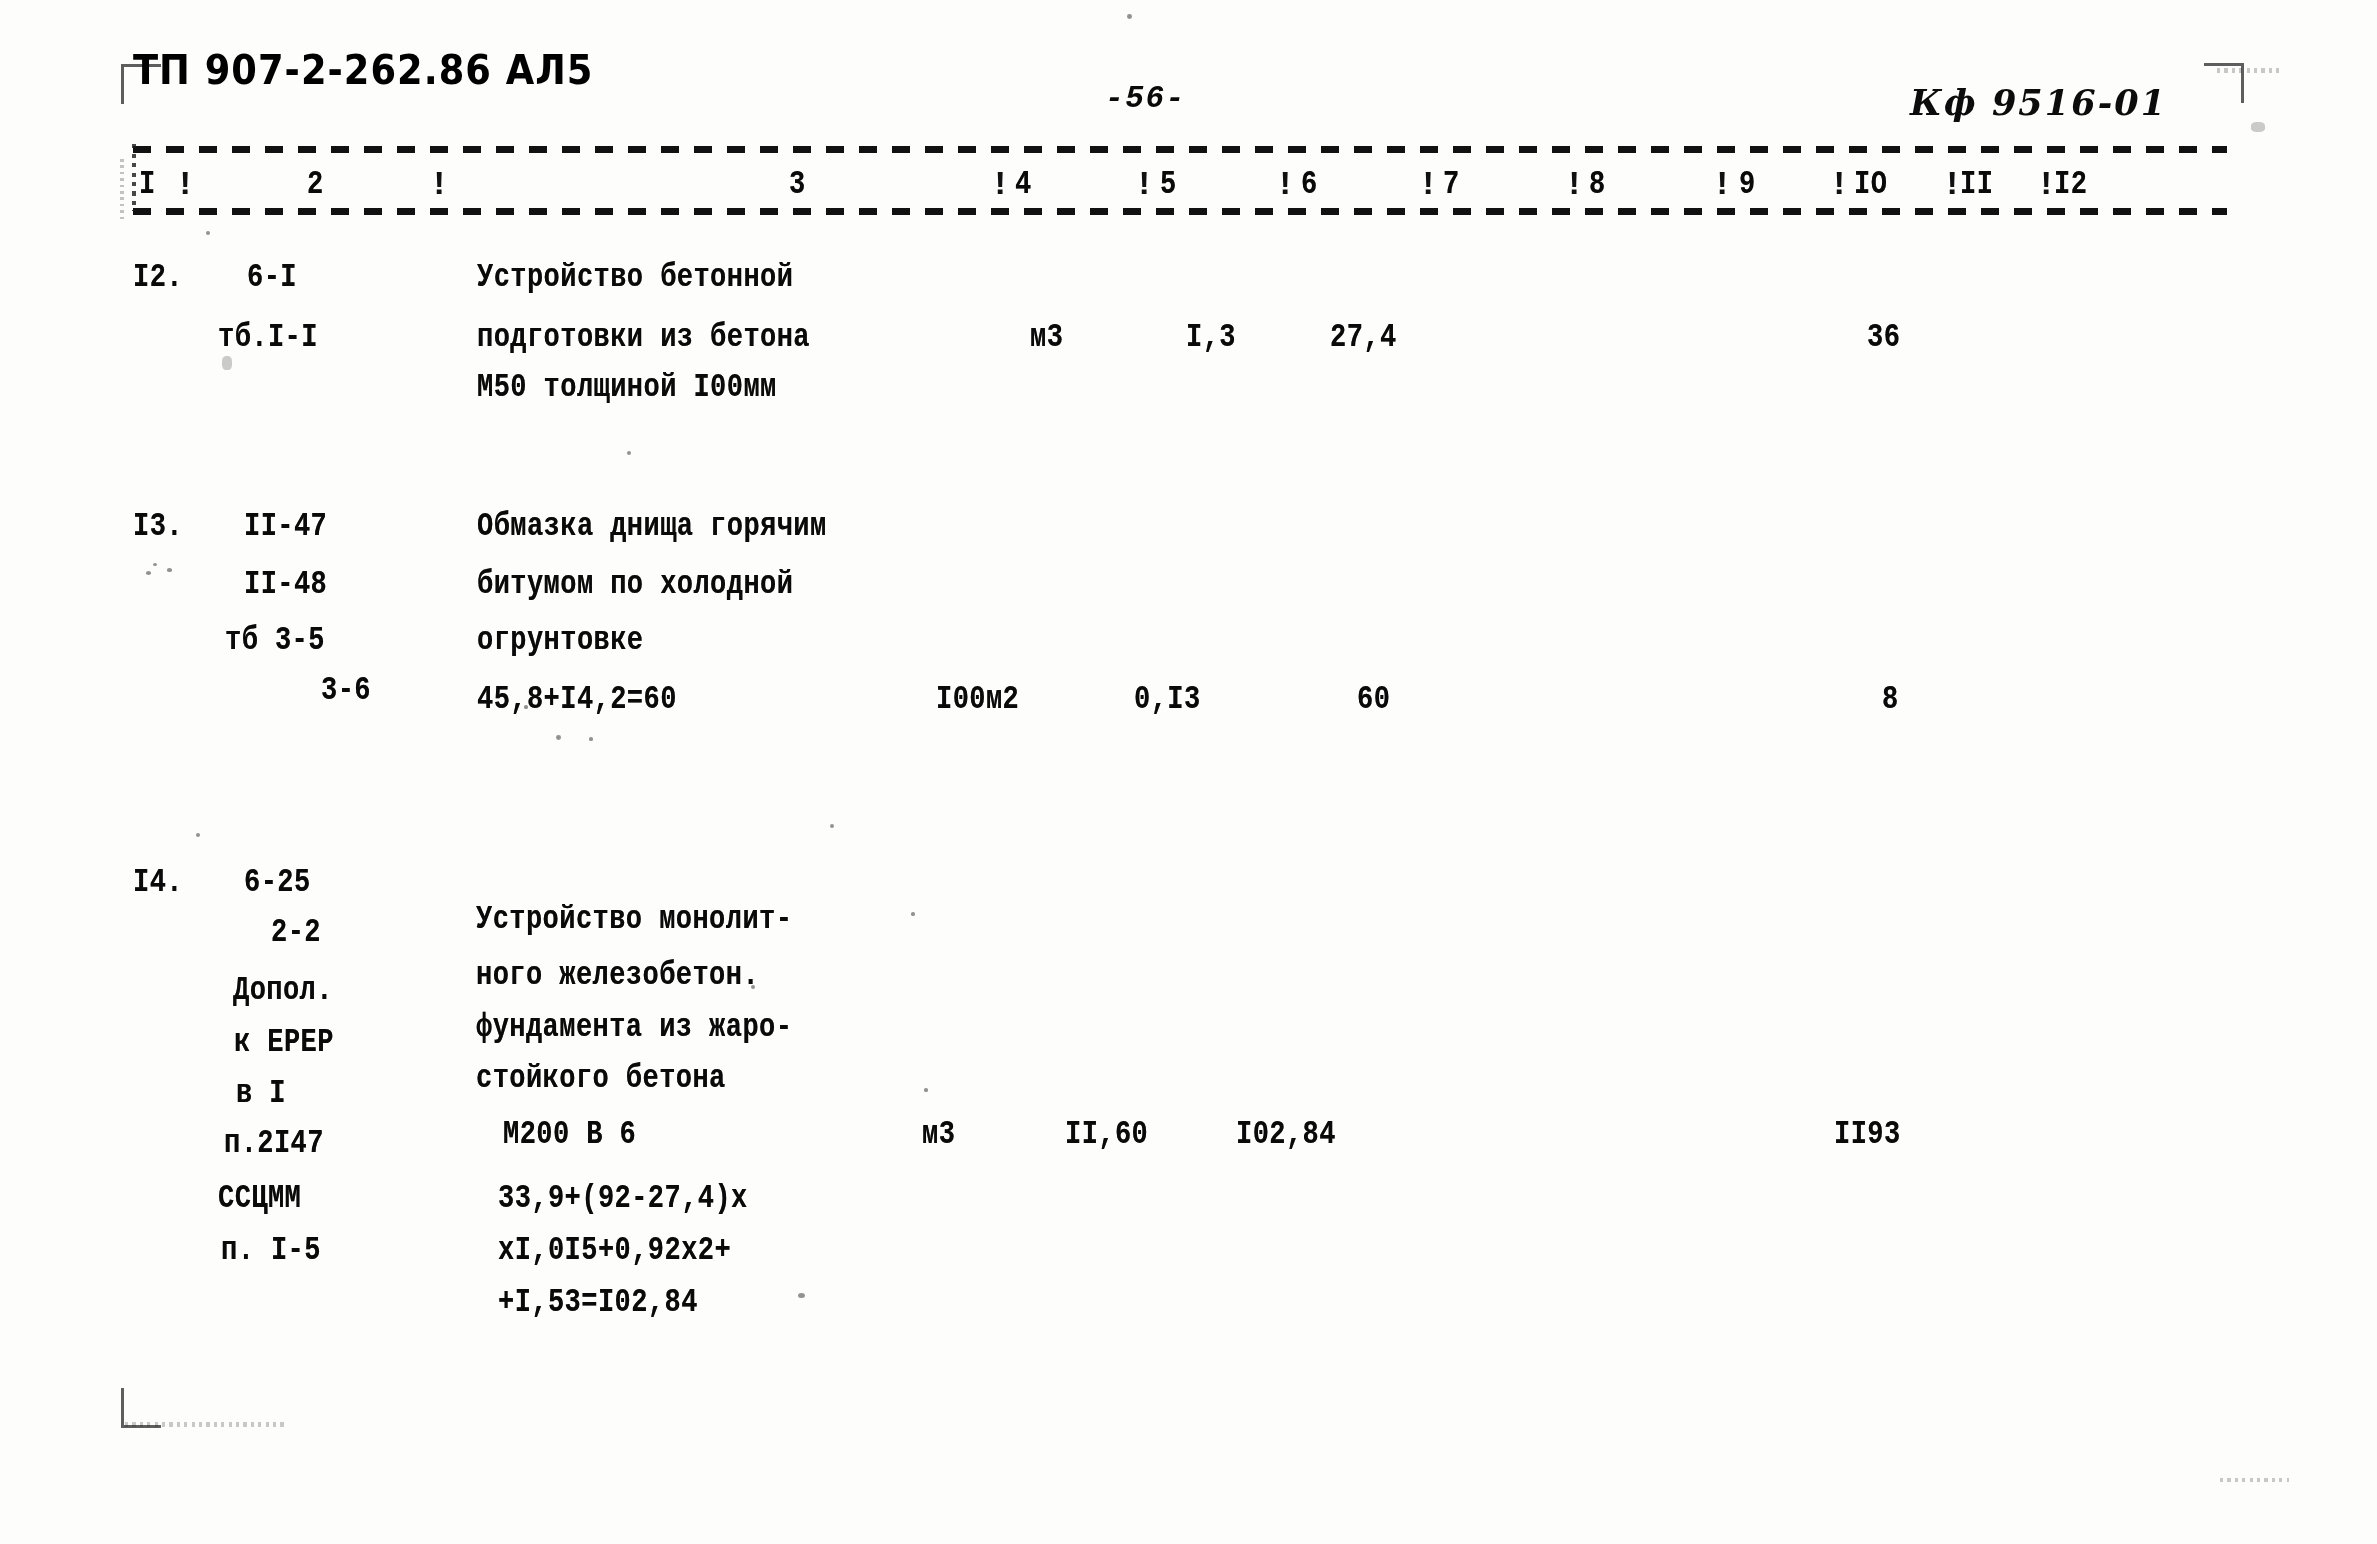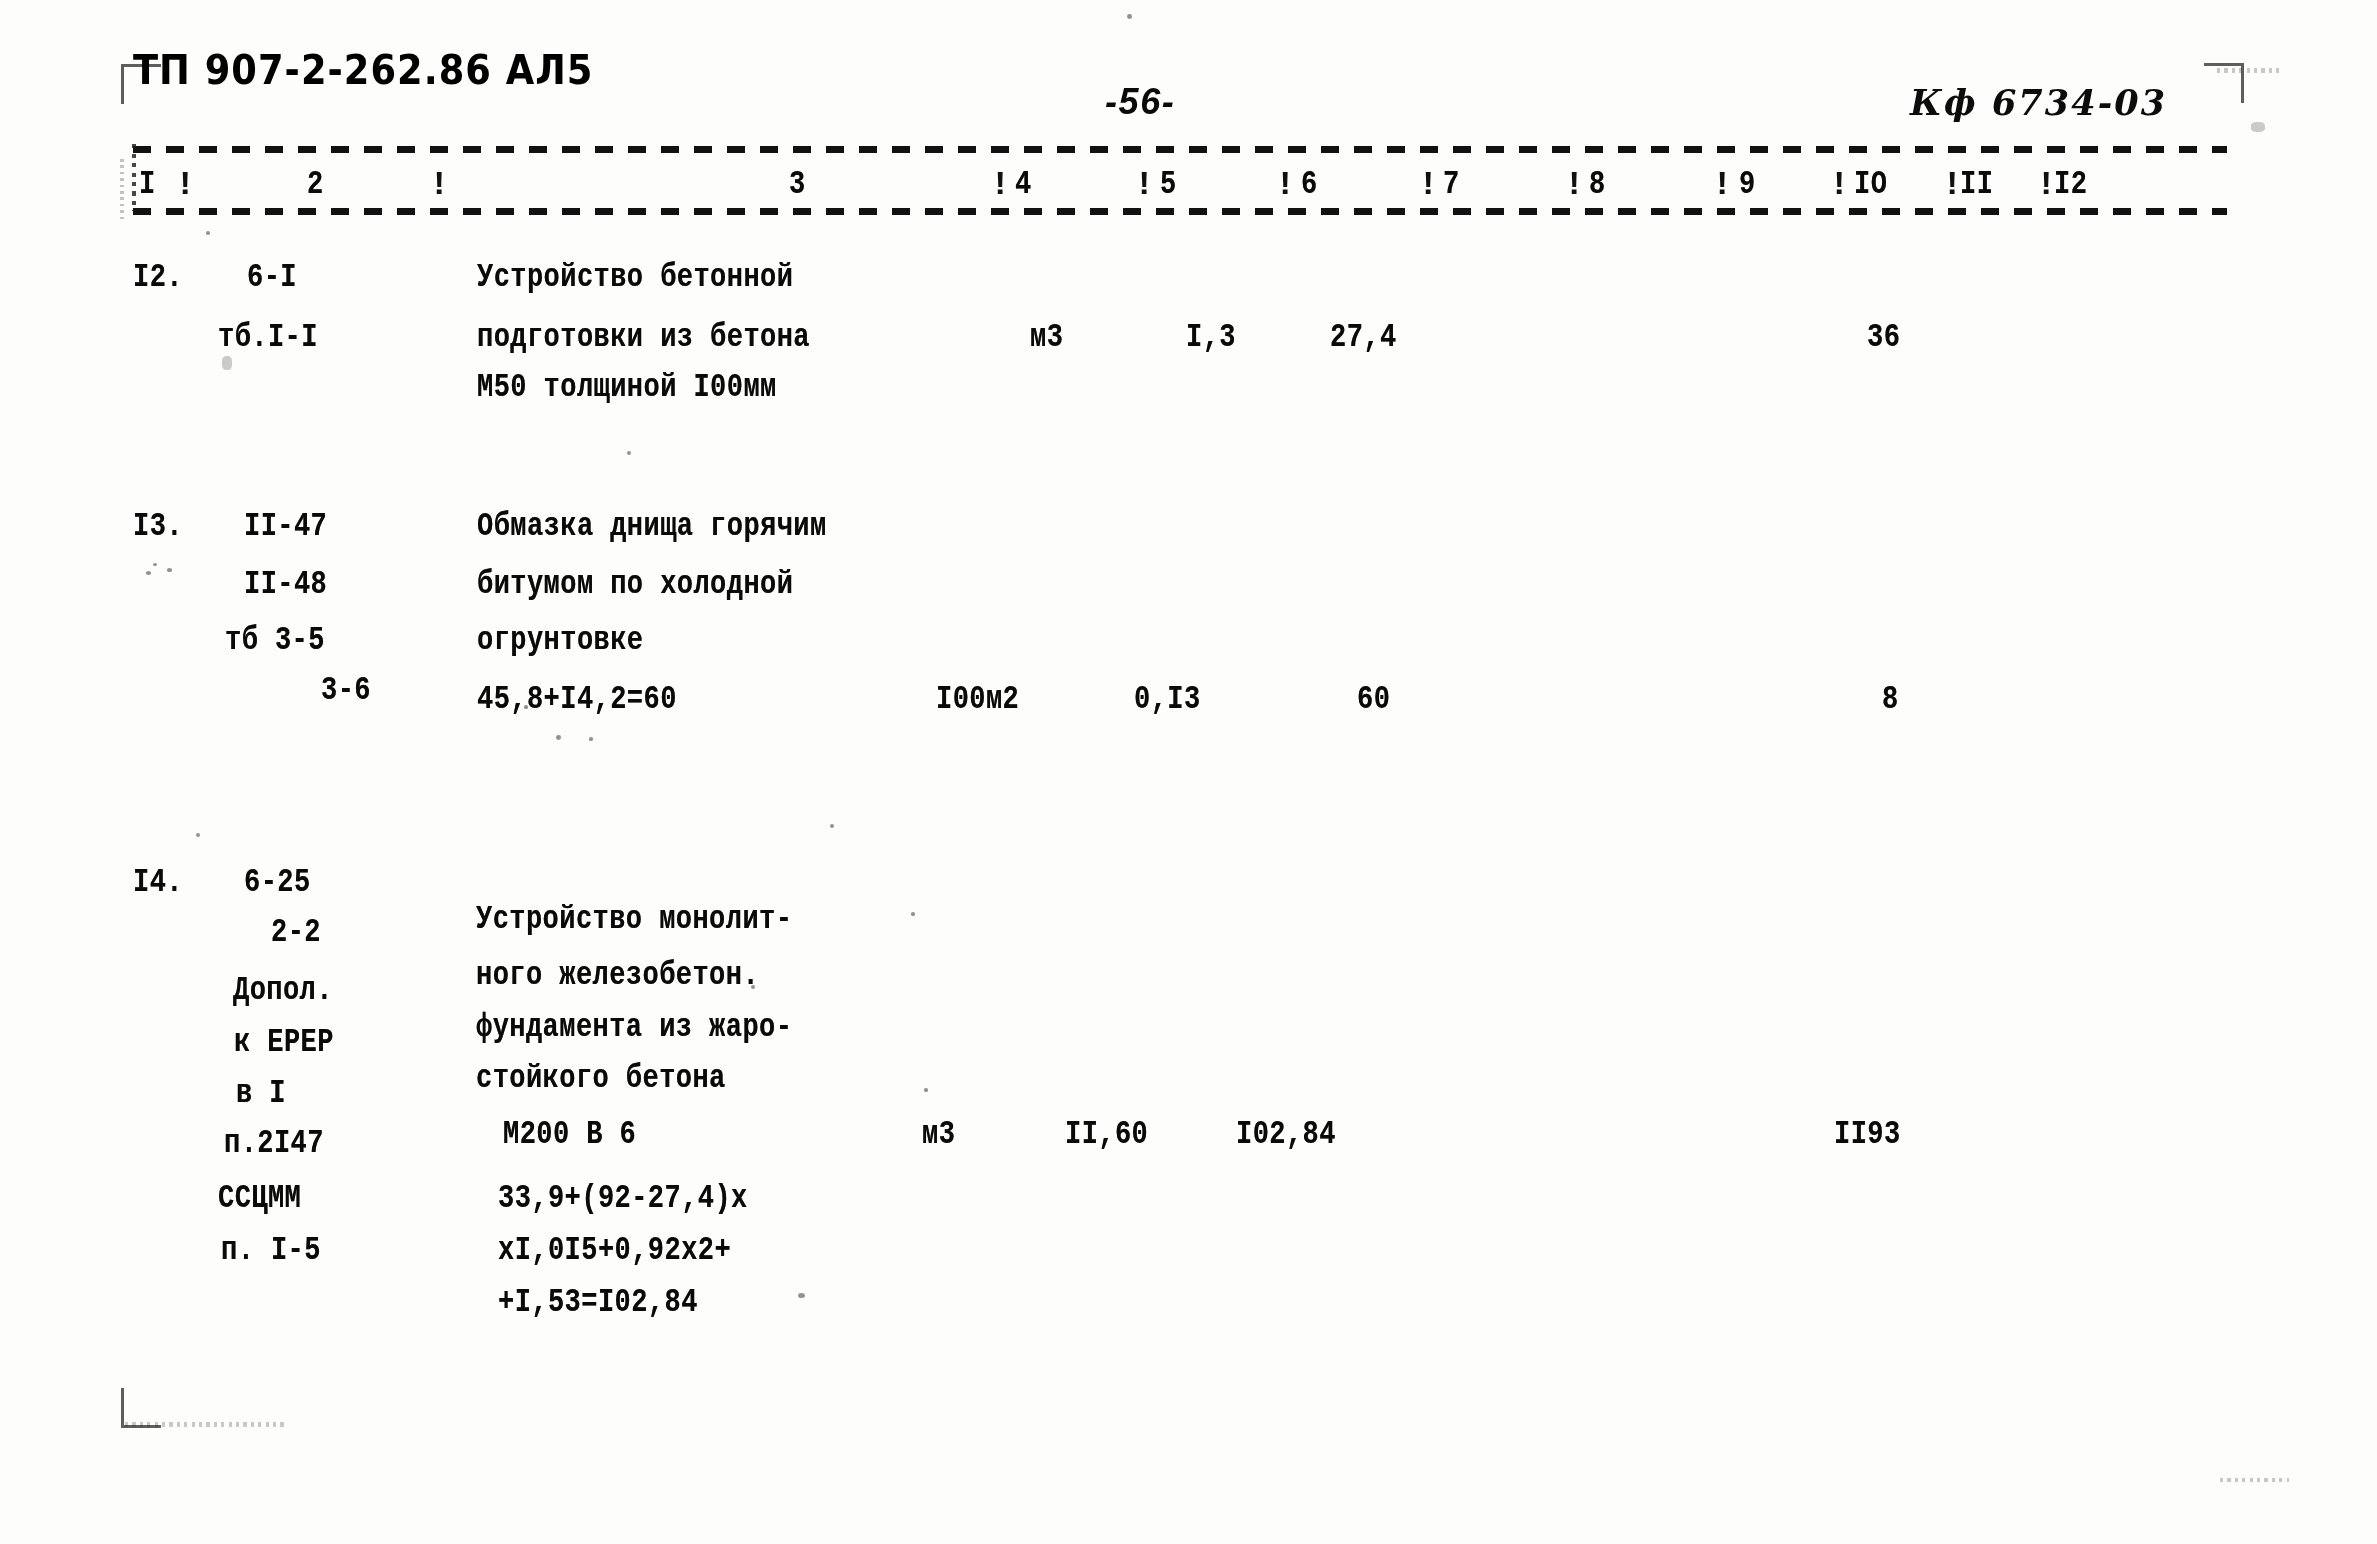--- a/index.html
+++ b/index.html
@@ -44,24 +44,24 @@
     font-style: italic;
     font-weight: 700;
     font-size: 35px;
     line-height: 35px;
     letter-spacing: 2.1px;
     color: #0c0c0c;
   }
 
   
   .pageno {
-    font-family: Liberation Sans, sans-serif;
+    font-family: Liberation Mono, monospace;
     font-style: italic;
     font-weight: 700;
-    font-size: 36px;
+    font-size: 31px;
     letter-spacing: 1.6px;
   }
 
   
   .stamp-title {
     font-family: "DejaVu Sans", sans-serif;
     font-weight: 700;
     font-size: 40px;
     line-height: 40px;
     letter-spacing: 1.1px;
@@ -133,21 +133,21 @@
 
   <div class="edge-scuff" style="left:120px; top:159px; width:4.2px; height:64px; background:repeating-linear-gradient(180deg, rgba(40,40,40,0.55) 0 2.6px, transparent 2.6px 6.4px);"></div>
   <div class="edge-scuff" style="left:125px; top:1422px; width:159px; height:4.8px;"></div>
   <div class="edge-scuff" style="left:2217px; top:68px; width:64px; height:4.8px;"></div>
   <div class="edge-scuff" style="left:2220px; top:1478px; width:69px; height:4.2px;"></div>
 
   <div class="t stamp-title" style="left:133px; top:50px;">ТП 907-2-262.86 АЛ5</div>
 
   <div class="t pageno" style="left:1105px; top:81px;">-56-</div>
 
-  <div class="t hand" style="left:1910px; top:85px;">Кф 6734-03</div>
+  <div class="t hand" style="left:1910px; top:85px;">Кф 9516-01</div>
 
   <div class="dashrow" style="left:133px; top:146px; width:2094px;"></div>
 
   <div class="dashrow" style="left:133px; top:208px; width:2094px;"></div>
 
   <div style="position:absolute; left:132px; top:144px; width:3.7px; height:67px; background:repeating-linear-gradient(180deg,#1a1a1a 0 4.2px, transparent 4.2px 9.5px); opacity:0.8;"></div>
 
   <div class="t tw" style="left:139px; top:168px;">I</div>
   <div class="sep" style="left:175px; top:168px;">!</div>
 

